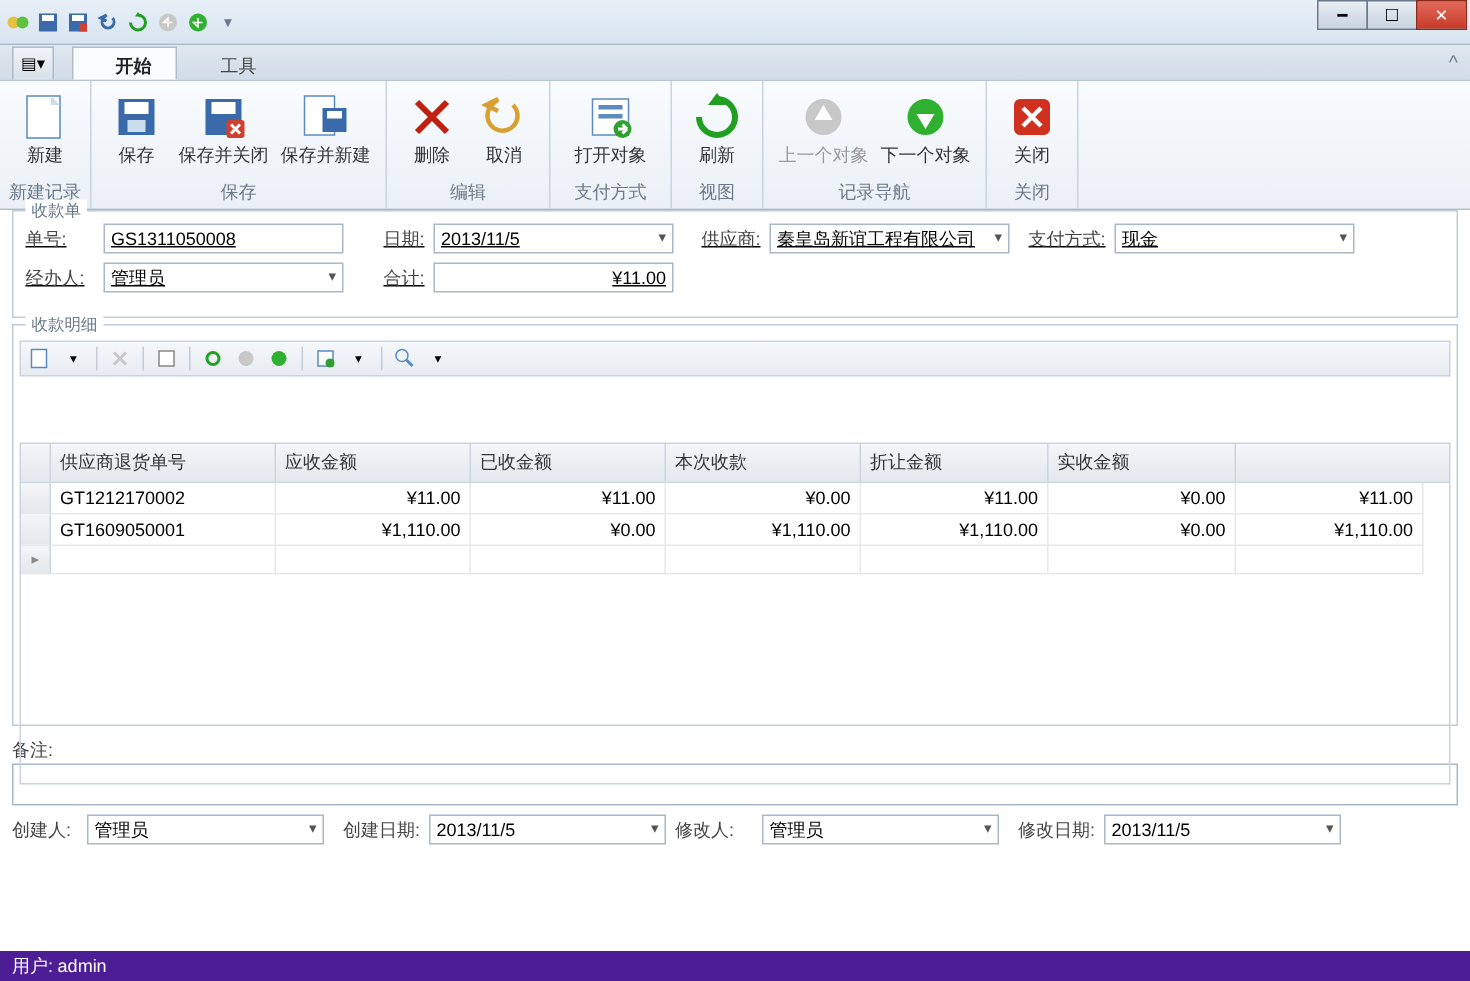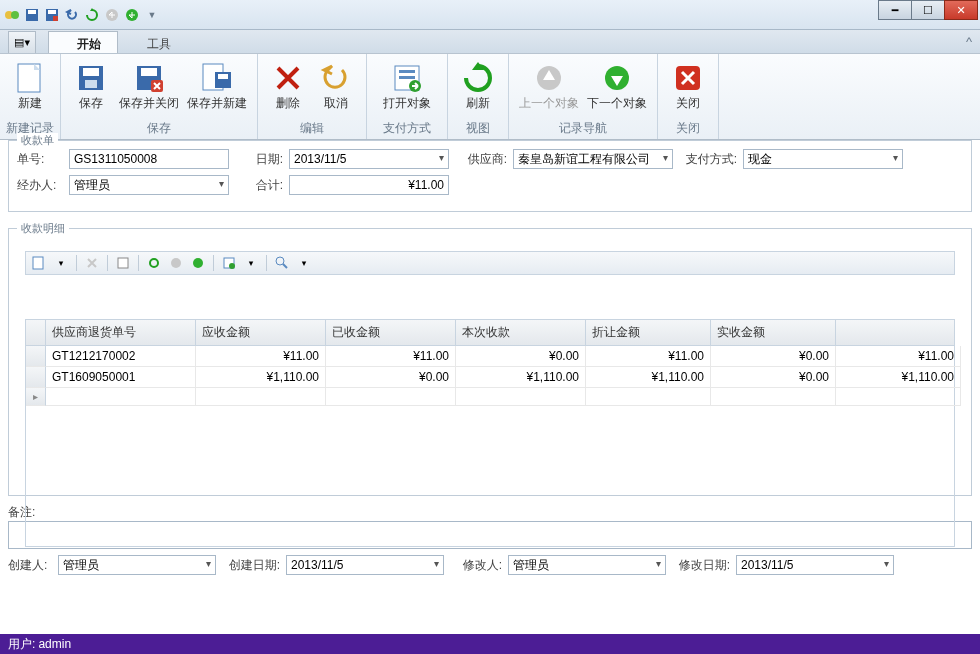--- a/index.html
+++ b/index.html
@@ -25,30 +25,30 @@
 .ribbon-row { display: flex; height: 66px; }
 .ribbon-btn { width: 48px; display: flex; flex-direction: column; align-items: center; padding-top: 4px; cursor: default; }
 .ribbon-btn.wide { width: 68px; }
 .ribbon-btn .ric { width: 32px; height: 32px; margin-bottom: 2px; }
 .ribbon-btn span { color: #333; text-align: center; line-height: 14px; }
 .ribbon-btn.disabled span { color: #999; }
 .ribbon-grouplabel { font-size: 12px; color: #6a7a8a; text-align: center; padding-bottom: 2px; }
 
 
 .content { position: absolute; top: 140px; left: 8px; right: 8px; bottom: 20px; }
-.fieldset { border: 1px solid #c0ccd8; margin-bottom: 16px; padding: 8px 8px 10px 8px; position: relative; }
+.fieldset { border: 1px solid #c0ccd8; margin-bottom: 4px; padding: 8px 8px 10px 8px; position: relative; text-decoration: underline; }
 .fieldset > legend { position: absolute; top: -8px; left: 8px; background: #fff; padding: 0 4px; font-size: 11px; color: #6a7a8a; }
 .form-row { display: flex; align-items: center; margin-bottom: 6px; gap: 6px; }
 .lbl { color: #444; white-space: nowrap; }
 .inp { height: 20px; border: 1px solid #a8b8c8; background: #fff; padding: 0 4px; display: flex; align-items: center; }
 .cmb { position: relative; }
 .cmb::after { content: "▾"; position: absolute; right: 4px; top: 2px; color: #555; font-size: 10px; }
 
 
-.detail-wrap { border: 1px solid #c0ccd8; padding: 16px; position: relative; margin-bottom: 8px; }
+.detail-wrap { border: 1px solid #c0ccd8; padding: 4px; position: relative; margin-bottom: 8px; }
 .detail-wrap > .legend { position: absolute; top: -8px; left: 8px; background: #fff; padding: 0 4px; font-size: 11px; color: #6a7a8a; }
 .grid-toolbar { height: 24px; border: 1px solid #c8d4e0; background: linear-gradient(#f6f8fa, #e6ecf2); display: flex; align-items: center; padding: 0 4px; gap: 4px; margin-bottom: 2px; }
 .gt-btn { width: 18px; height: 18px; display: inline-flex; align-items: center; justify-content: center; }
 .gt-sep { width: 1px; height: 16px; background: #c0ccd8; margin: 0 2px; }
 
 .grid { border: 1px solid #c8d4e0; margin-top: 44px; }
 .grid-head { display: grid; grid-template-columns: 20px 150px 130px 130px 130px 125px 125px 125px; background: linear-gradient(#f4f6f8, #e4e8ec); border-bottom: 1px solid #c8d4e0; }
 .gh { border-right: 1px solid #c8d4e0; padding: 4px 6px; color: #333; font-weight: normal; }
 .gh.sort { background: linear-gradient(#fff4d0, #ffe8a0); }
 .grid-body { min-height: 200px; }
@@ -379,21 +379,21 @@
   <div>
     <div class="lbl">备注:</div>
     <div class="remark-input"></div>
   </div>
 
   <div class="audit-row">
     <span class="lbl" style="width:44px">创建人:</span>
     <div class="inp cmb" style="width:158px">管理员</div>
     <span class="lbl" style="width:58px;text-align:right">创建日期:</span>
     <div class="inp cmb" style="width:158px">2013/11/5</div>
-    <span class="lbl" style="width:52px;text-align:right">修改人:</span>
+    <span class="lbl" style="width:52px;text-align:left">修改人:</span>
     <div class="inp cmb" style="width:158px">管理员</div>
     <span class="lbl" style="width:58px;text-align:right">修改日期:</span>
     <div class="inp cmb" style="width:158px">2013/11/5</div>
   </div>
 
 </div>
 
 <div class="statusbar">
   <span>用户:</span>
   <span>admin</span>

